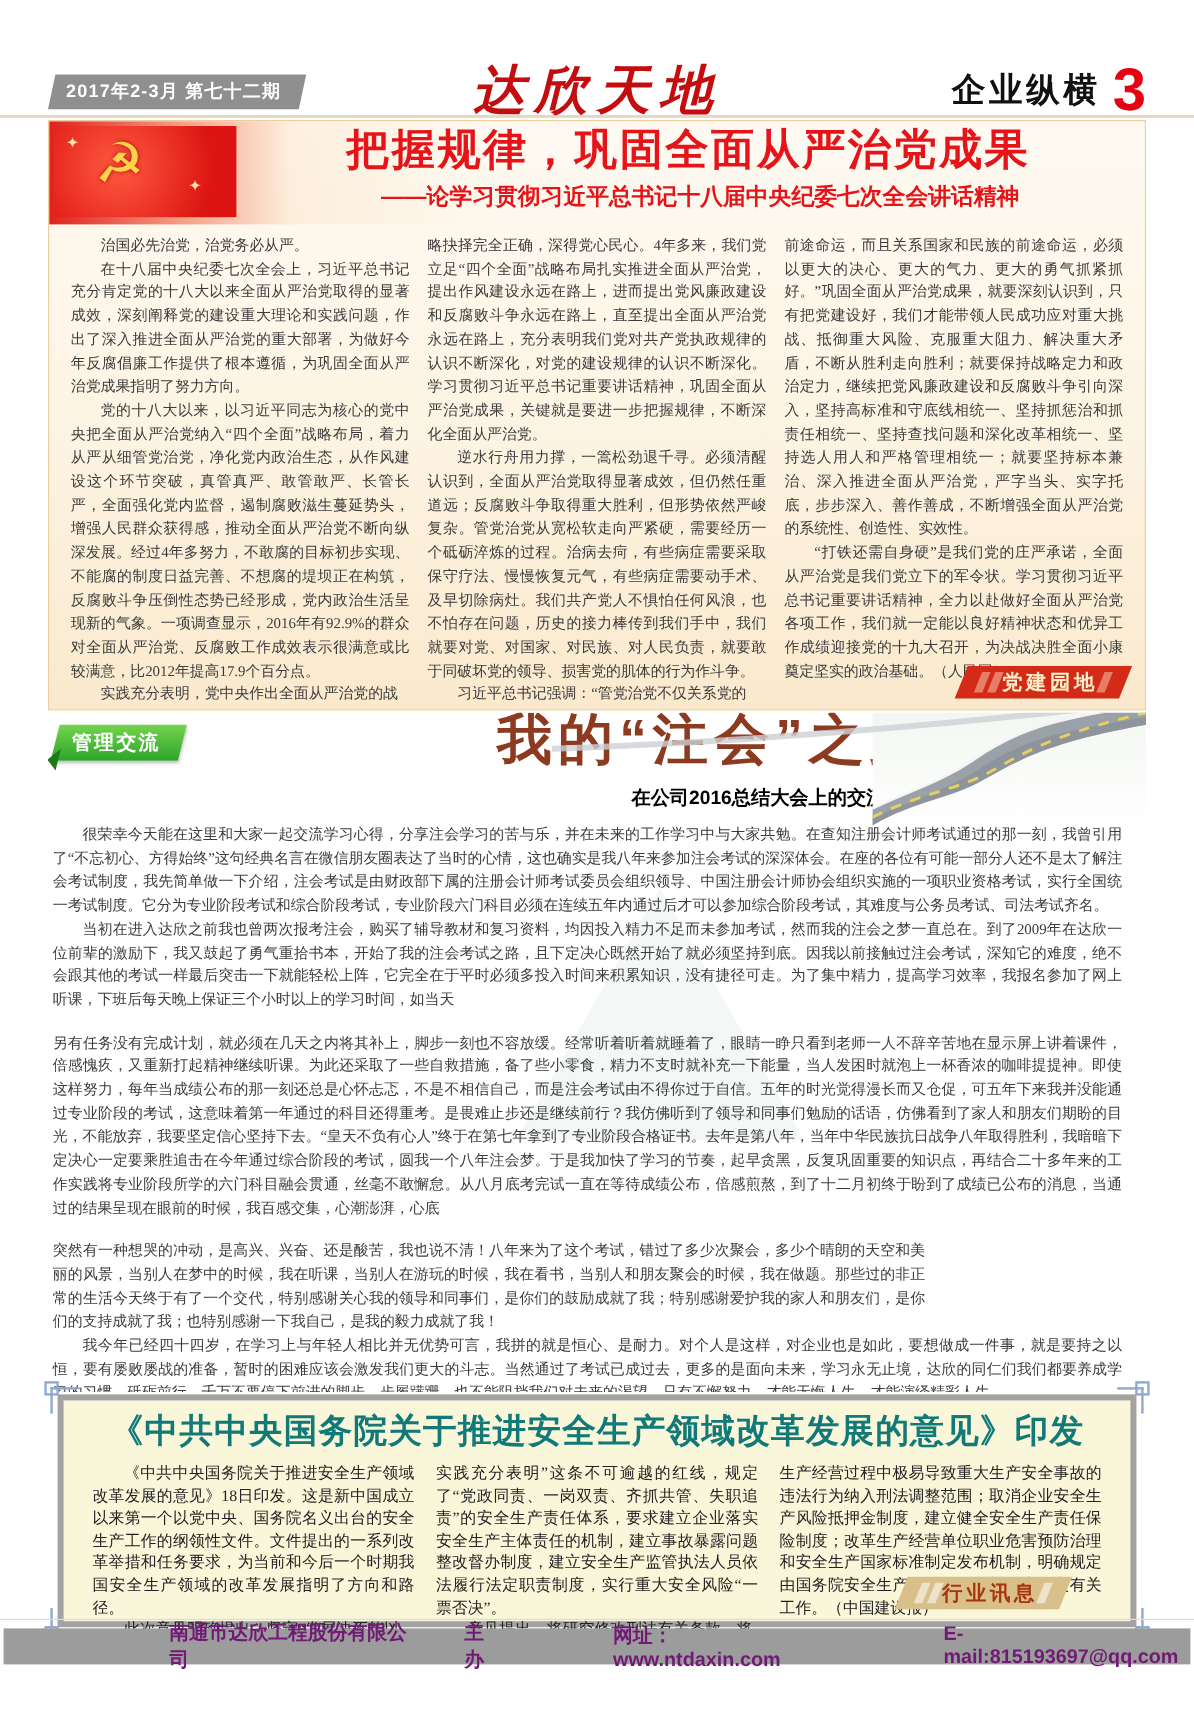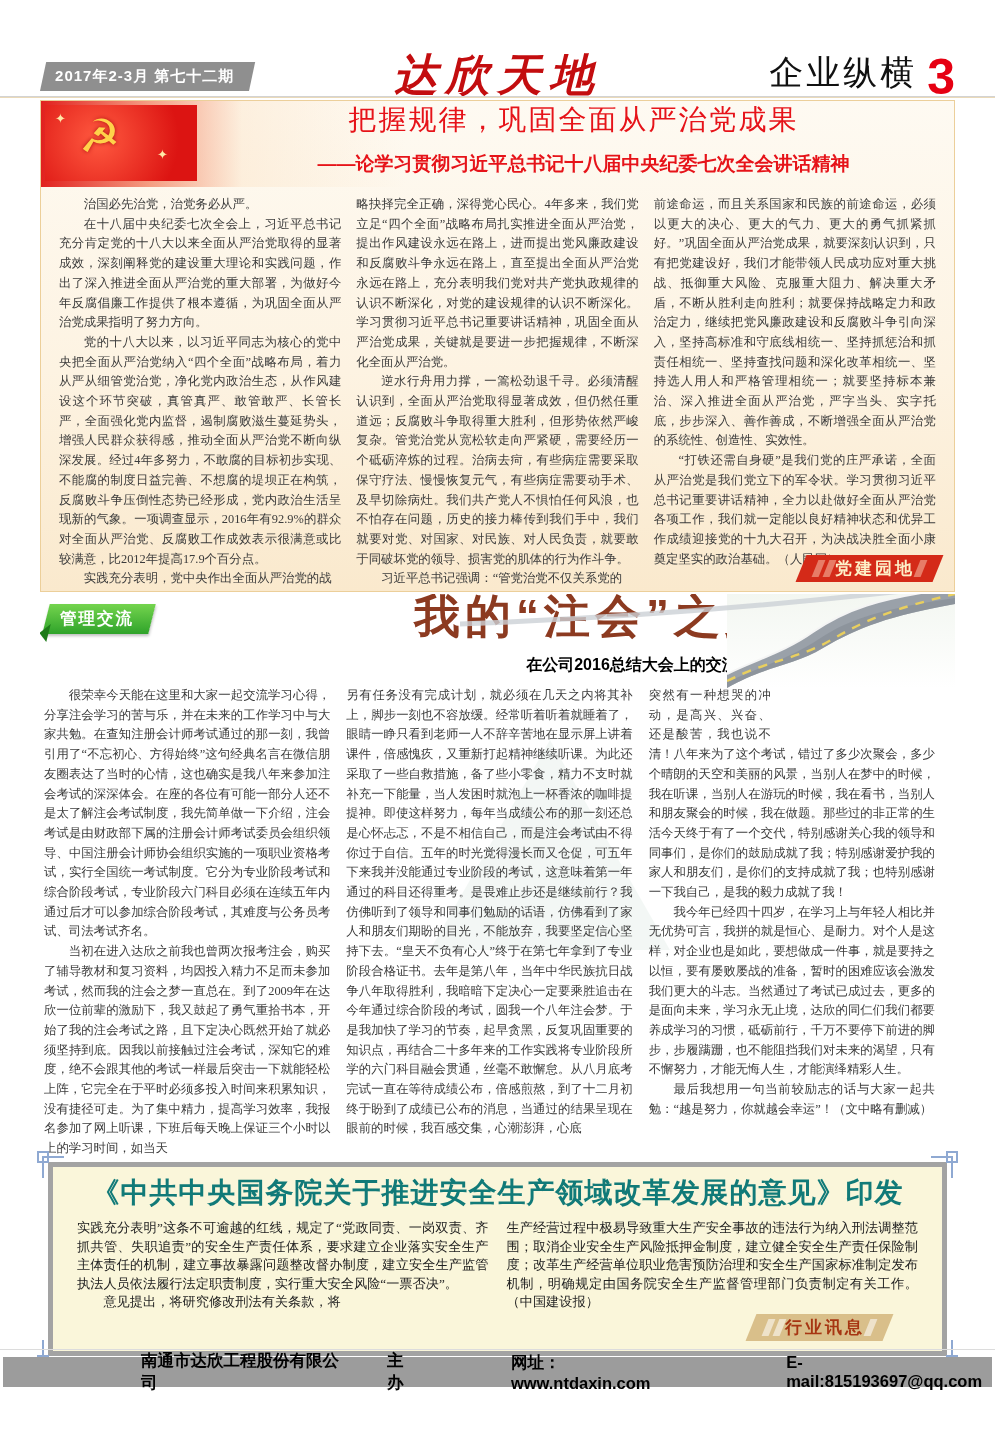--- a/index.html
+++ b/index.html
@@ -14,21 +14,21 @@
   body{position:relative; background:#fff; font-family:"Liberation Sans", sans-serif; overflow:hidden;}
 
   
   .issue-tag{position:absolute; left:40px; top:62px; background:#8f8f8f; color:#fff;
     padding:5px 18px 5px 12px; font-size:15px; font-weight:bold; transform:skewX(-12deg); transform-origin:left bottom;}
   .issue-tag span{display:inline-block; transform:skewX(12deg); letter-spacing:1px;}
   .masthead{position:absolute; left:0; right:0; top:46px; text-align:center;
     font-family:Liberation Serif, serif; font-style:italic; font-weight:bold;
     font-size:44px; color:var(--masthead_red); letter-spacing:8px;}
   .section-wrap{position:absolute; right:40px; top:50px; display:flex; align-items:flex-end;}
-  .section-title{font-size:34px; font-weight:400; color:#111; letter-spacing:3px; padding-bottom:6px;}
+  .section-title{font-size:28px; font-weight:700; color:#111; letter-spacing:3px; padding-bottom:6px;}
   .page-number{font-size:50px; font-weight:900; color:var(--page_num_red); line-height:1; margin-left:10px;}
   .header-rule{position:absolute; left:0; right:0; top:96px; height:2px; background:#d3d3d3; border-bottom:1px solid #ead9b8;}
 
   
   .wm{position:absolute; width:0; height:0; pointer-events:none;}
   .wm1{left:440px; top:250px; border-left:75px solid transparent; border-right:75px solid transparent; border-bottom:130px solid rgba(125,175,215,.14);}
   .wm2{left:530px; top:330px; border-left:95px solid transparent; border-right:95px solid transparent; border-bottom:160px solid rgba(235,205,125,.16);}
   .wm3{left:430px; top:740px; border-left:120px solid transparent; border-right:120px solid transparent; border-bottom:210px solid rgba(140,175,155,.10);}
 
   
@@ -36,21 +36,21 @@
     border:1px solid var(--art1_box_border);
     background:linear-gradient(180deg,#fefaf2 0%, #fdf3e2 55%, #fae9cd 100%);}
   .banner{position:relative; height:86px;
     background:linear-gradient(90deg, rgba(224,24,22,.96) 0%, rgba(238,98,60,.6) 12%, rgba(250,216,178,.3) 22%, rgba(255,255,255,0) 40%);}
   .emblem{position:absolute; left:4px; top:4px; width:152px; height:76px;
     background:radial-gradient(circle at 35% 45%, #ff5a40 0%, #dc1412 75%); overflow:hidden;}
   .emblem .hs{position:absolute; left:34px; top:4px; font-size:46px; color:#ffd24a; text-shadow:0 0 4px #a80c0c;}
   .emblem .sp1,.emblem .sp2{position:absolute; color:#ffe9a8; font-size:13px;}
   .emblem .sp1{left:10px; top:6px;} .emblem .sp2{left:112px; top:42px;}
   .banner-title{position:absolute; left:165px; top:0; width:735px; text-align:center;
-    font-size:28px; font-weight:400; color:var(--art1_title_red); letter-spacing:2px;}
+    font-size:36px; font-weight:700; color:var(--art1_title_red); letter-spacing:2px;}
   .banner-sub{position:absolute; left:175px; top:50px; width:735px; text-align:center;
     font-size:19px; font-weight:bold; color:var(--art1_title_red);}
   .art1-body{display:flex; gap:15px; padding:8px 18px 0;}
   .ncol{width:283px; font-family:"Liberation Serif","DejaVu Serif",serif;
     font-size:12.4px; line-height:19.7px; text-align:justify; color:var(--body_text);}
   .ncol p{margin:0;} .ncol p.ind{text-indent:2em;}
 
   
   .badge{position:absolute; height:27px; display:flex; align-items:center; padding:0 12px;
     transform:skewX(-22deg);}
@@ -70,21 +70,21 @@
     transform:skewX(-14deg); box-shadow:1px 2px 3px rgba(0,0,0,.25);}
   .ribbon::before{content:""; position:absolute; left:-12px; bottom:-8px; border:9px solid transparent; border-right-color:#1d7a18;}
   .ribbon span{display:inline-block; transform:skewX(14deg);}
   .art2-title{position:absolute; left:230px; top:-8px; width:650px; text-align:center;
     font-size:46px; font-weight:900; color:var(--art2_title_brown); letter-spacing:5px;}
   .art2-subrow{position:absolute; left:390px; top:61px; width:500px; text-align:center;
     font-size:16px; font-weight:bold; color:#000;}
   .art2-subrow .author{margin-left:16px;}
   .road-photo{position:absolute; right:0; top:-8px; width:228px; height:102px;}
   .road-swoosh{position:absolute; left:420px; top:-16px; width:520px; height:50px;}
-  .art2-body{position:absolute; left:4px; right:20px; top:92px; display:flex; gap:16px;}
+  .art2-body{position:absolute; left:4px; right:20px; top:92px; display:flex; gap:16px;flex-direction:column;}
   .acol{flex:1; font-family:"Liberation Serif","DejaVu Serif",serif;
     font-size:12.4px; line-height:19.7px; text-align:justify; color:var(--body_text);}
   .acol p{margin:0;} .acol p.ind{text-indent:2em;}
   .road-spacer{float:right; width:156px; height:44px; margin:0 0 2px 8px;}
 
   
   .art3{position:absolute; left:48px; top:1162px; width:899px; height:194px;
     background:var(--art3_bg); border:5px solid #a3a3a3;}
   .cnr{position:absolute; width:22px; height:22px; border:2px solid var(--art3_frame_blue);}
   .cnr::after{content:""; position:absolute; width:8px; height:8px; border:2px solid var(--art3_frame_blue);}
@@ -95,21 +95,21 @@
   .art3-title{margin-top:7px; text-align:center; font-size:28px; font-weight:900;
     color:var(--art3_title_teal); letter-spacing:1px;}
   .art3-body{display:flex; gap:18px; padding:7px 24px 0;}
   .scol{flex:1; font-family:"Liberation Serif","DejaVu Serif",serif;
     font-size:13.2px; line-height:18.6px; text-align:justify; color:#222;}
   .scol p{margin:0;} .scol p.ind{text-indent:2em;}
 
   
   .footer-sep{position:absolute; left:0; right:0; top:1349px; height:1px; background:#dcdcdc;}
   .footer{position:absolute; left:3px; right:3px; top:1357px; height:30px; background:var(--footer_gray);
-    color:#000000; display:flex; align-items:center; font-size:16.5px; font-weight:bold;}
+    color:#701a75; display:flex; align-items:center; font-size:16.5px; font-weight:bold;}
   .footer .company{margin-left:138px;}
   .footer .role{margin-left:38px;}
   .footer .site{margin-left:92px;}
   .footer .mail{margin-left:92px;}
 </style>
 </head>
 <body>
 
 <div class="issue-tag"><span>2017年2-3月  第七十二期</span></div>
 <div class="masthead">达欣天地</div>
@@ -204,20 +204,24 @@
 </div>
 
 <div class="art3">
   <div class="cnr cnr-tl"></div>
   <div class="cnr cnr-tr"></div>
   <div class="cnr cnr-bl"></div>
   <div class="cnr cnr-br"></div>
   <div class="art3-title">《中共中央国务院关于推进安全生产领域改革发展的意见》印发</div>
   <div class="art3-body">
     <div class="scol">
+        <p class="ind">《中共中央国务院关于推进安全生产领域改革发展的意见》18日印发。这是新中国成立以来第一个以党中央、国务院名义出台的安全生产工作的纲领性文件。文件提出的一系列改革举措和任务要求，为当前和今后一个时期我国安全生产领域的改革发展指明了方向和路径。</p>
+        <p class="ind">此次意见明确提出，坚守“发展决不能以</p>
+      </div>
+    <div class="scol">
         <p class="cont">实践充分表明”这条不可逾越的红线，规定了“党政同责、一岗双责、齐抓共管、失职追责”的安全生产责任体系，要求建立企业落实安全生产主体责任的机制，建立事故暴露问题整改督办制度，建立安全生产监管执法人员依法履行法定职责制度，实行重大安全风险“一票否决”。</p>
         <p class="ind">意见提出，将研究修改刑法有关条款，将</p>
       </div>
     <div class="scol">
         <p class="cont">生产经营过程中极易导致重大生产安全事故的违法行为纳入刑法调整范围；取消企业安全生产风险抵押金制度，建立健全安全生产责任保险制度；改革生产经营单位职业危害预防治理和安全生产国家标准制定发布机制，明确规定由国务院安全生产监督管理部门负责制定有关工作。（中国建设报）</p>
       </div>
   </div>
   <div class="badge badge-tan">
     <div class="chev"></div>
     <div class="chev"></div>

